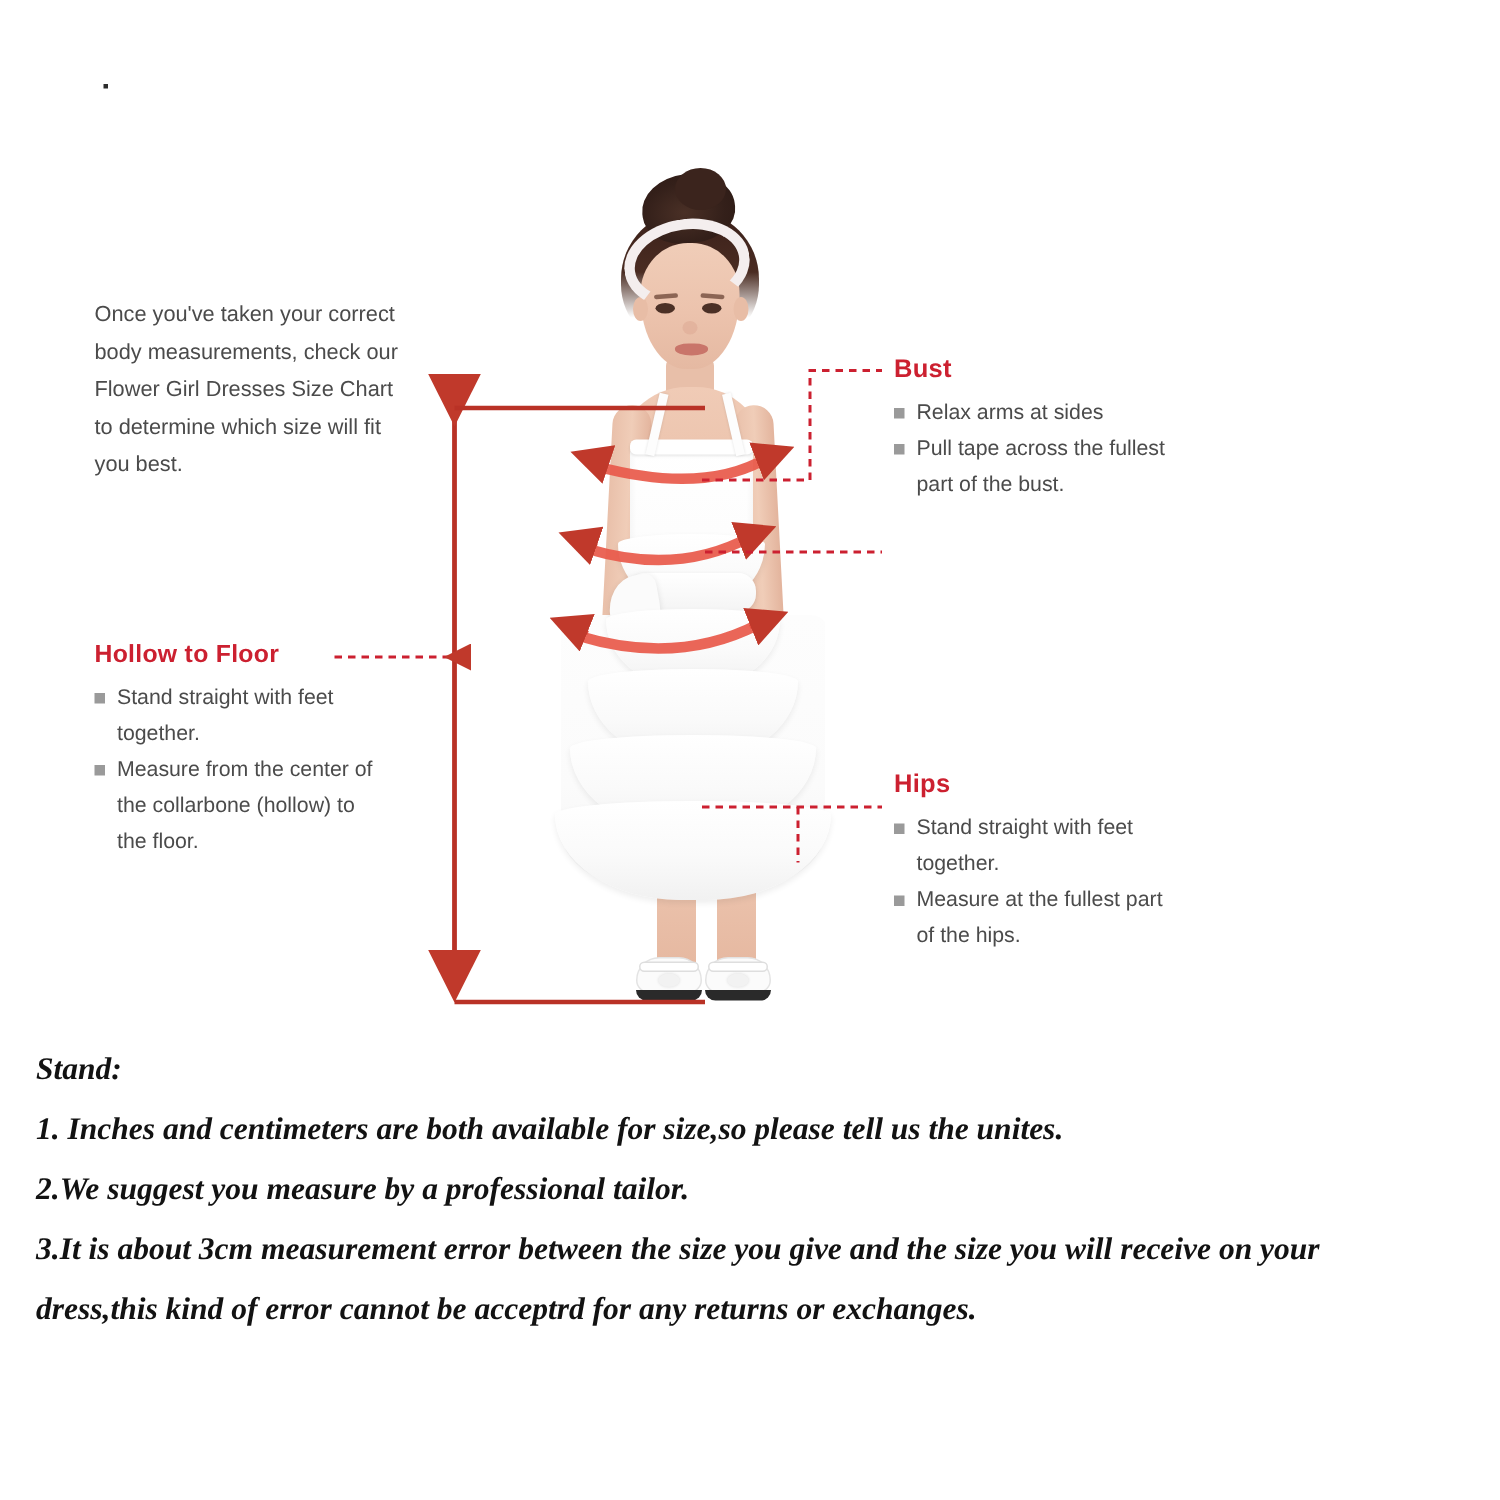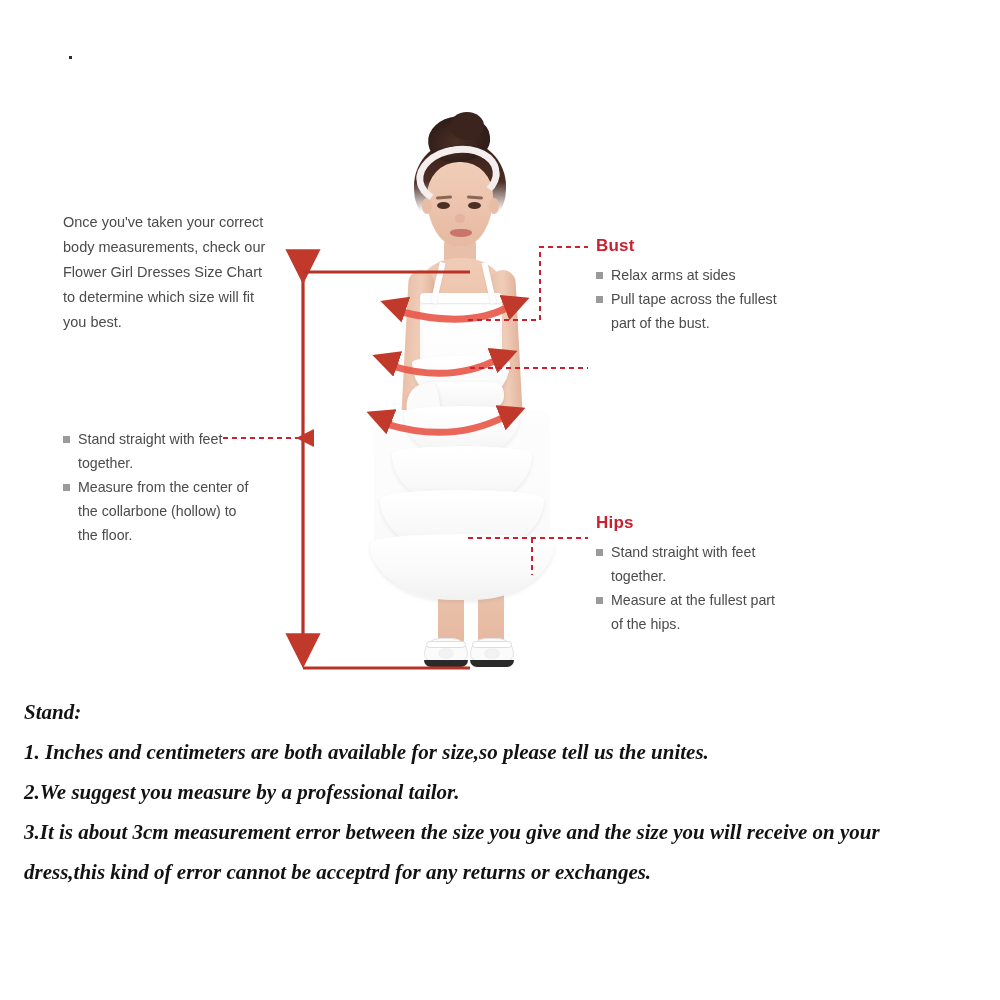--- a/index.html
+++ b/index.html
@@ -126,21 +126,21 @@
     left: 74px; top: 300px; width: 176px; height: 190px;
     background: linear-gradient(to bottom, #fdfdfd 0%, #fbfbfb 60%, #f3f3f3 100%);
     border-radius: 10px 10px 50% 50% / 6px 6px 24% 24%;
   }
 
   
   svg.overlay { position: absolute; left: 0; top: 0; width: 1000px; height: 1000px; pointer-events: none; }
 
   
   .intro {
-    position: absolute; left: 63px; top: 210px; width: 212px;
+    position: absolute; left: 63px; top: 198px; width: 212px;
     font-size: 14.5px; line-height: 25px; color: #4b4b4b;
   }
   .sec { position: absolute; }
   .sec h3 {
     margin: 0 0 7px 0;
     font-size: 17px; font-weight: bold; color: #cc2030;
     letter-spacing: .2px;
   }
   .sec ul { margin: 0; padding: 0; list-style: none; }
   .sec li {
@@ -300,20 +300,21 @@
     <h3>Hips</h3>
     <ul>
       <li>Stand straight with feet</li>
       <li class="cont">together.</li>
       <li>Measure at the fullest part</li>
       <li class="cont">of the hips.</li>
     </ul>
   </div>
 
   <div class="sec" id="sec-hollow">
+    <h3>Hollow to Floor</h3>
     <ul>
       <li>Stand straight with feet</li>
       <li class="cont">together.</li>
       <li>Measure from the center of</li>
       <li class="cont">the collarbone (hollow) to</li>
       <li class="cont">the floor.</li>
     </ul>
   </div>
 
   <div id="notice">

